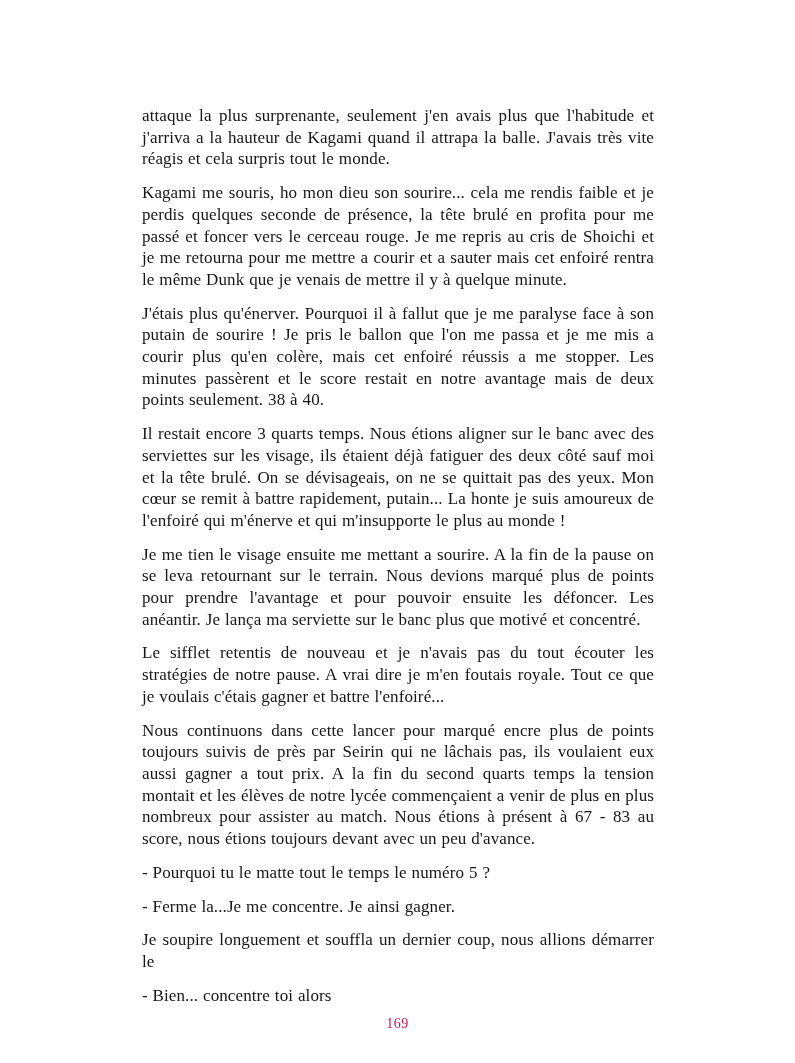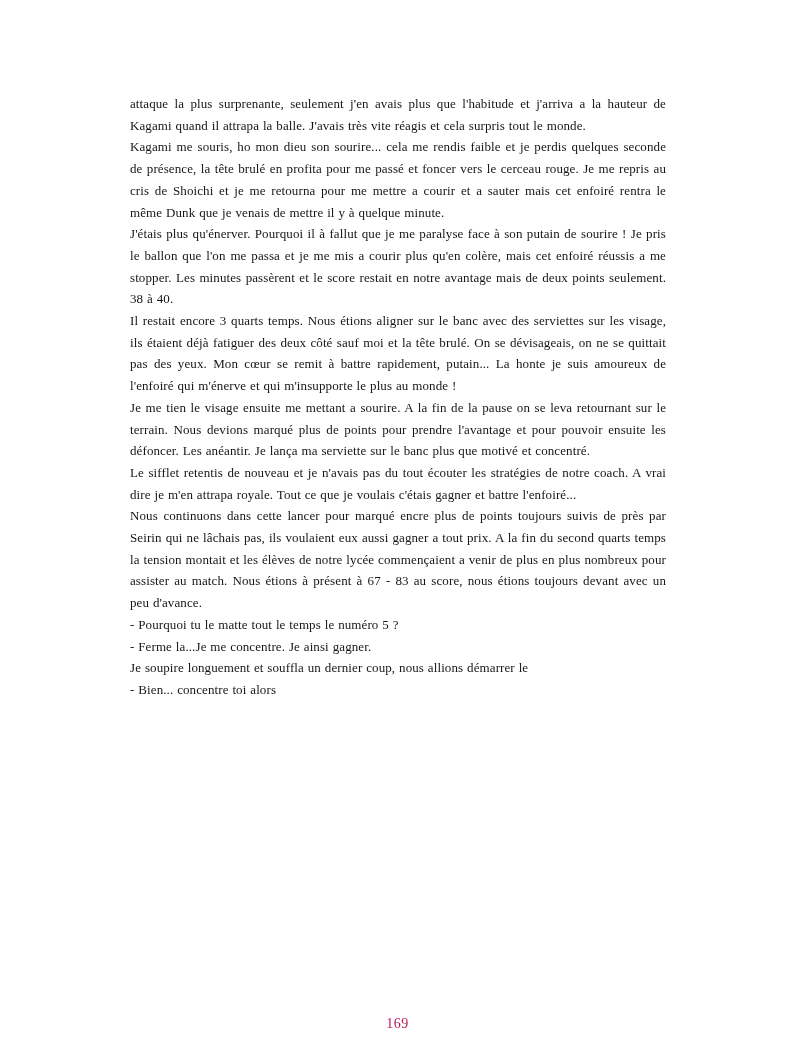--- a/index.html
+++ b/index.html
@@ -17,23 +17,23 @@
     font-family: "Liberation Serif", "DejaVu Serif", serif;
     color: #161616;
   }
   .text-block {
     position: absolute;
     top: 93px;
     left: 130px;
     width: 536px;
   }
   .text-block p {
-    margin: 0;
+    margin: 12px;
     padding: 0;
-    font-size: 13px;
+    font-size: 17px;
     line-height: 21.7px;
     text-align: justify;
     letter-spacing: 0.1px;
     word-spacing: 0.5px;
   }
   .page-number {
     position: absolute;
     left: 0;
     right: 0;
     bottom: 31px;
@@ -46,21 +46,21 @@
 </head>
 <body>
 
 <div class="page">
   <div class="text-block">
     <p>attaque la plus surprenante, seulement j'en avais plus que l'habitude et j'arriva a la hauteur de Kagami quand il attrapa la balle. J'avais très vite réagis et cela surpris tout le monde.</p>
     <p>Kagami me souris, ho mon dieu son sourire... cela me rendis faible et je perdis quelques seconde de présence, la tête brulé en profita pour me passé et foncer vers le cerceau rouge. Je me repris au cris de Shoichi et je me retourna pour me mettre a courir et a sauter mais cet enfoiré rentra le même Dunk que je venais de mettre il y à quelque minute.</p>
     <p>J'étais plus qu'énerver. Pourquoi il à fallut que je me paralyse face à son putain de sourire ! Je pris le ballon que l'on me passa et je me mis a courir plus qu'en colère, mais cet enfoiré réussis a me stopper. Les minutes passèrent et le score restait en notre avantage mais de deux points seulement. 38 à 40.</p>
     <p>Il restait encore 3 quarts temps. Nous étions aligner sur le banc avec des serviettes sur les visage, ils étaient déjà fatiguer des deux côté sauf moi et la tête brulé. On se dévisageais, on ne se quittait pas des yeux. Mon cœur se remit à battre rapidement, putain... La honte je suis amoureux de l'enfoiré qui m'énerve et qui m'insupporte le plus au monde !</p>
     <p>Je me tien le visage ensuite me mettant a sourire. A la fin de la pause on se leva retournant sur le terrain. Nous devions marqué plus de points pour prendre l'avantage et pour pouvoir ensuite les défoncer. Les anéantir. Je lança ma serviette sur le banc plus que motivé et concentré.</p>
-    <p>Le sifflet retentis de nouveau et je n'avais pas du tout écouter les stratégies de notre coach. A vrai dire je m'en attrapa royale. Tout ce que je voulais c'étais gagner et battre l'enfoiré...</p>
+    <p>Le sifflet retentis de nouveau et je n'avais pas du tout écouter les stratégies de notre pause. A vrai dire je m'en foutais royale. Tout ce que je voulais c'étais gagner et battre l'enfoiré...</p>
     <p>Nous continuons dans cette lancer pour marqué encre plus de points toujours suivis de près par Seirin qui ne lâchais pas, ils voulaient eux aussi gagner a tout prix. A la fin du second quarts temps la tension montait et les élèves de notre lycée commençaient a venir de plus en plus nombreux pour assister au match. Nous étions à présent à 67 - 83 au score, nous étions toujours devant avec un peu d'avance.</p>
     <p>- Pourquoi tu le matte tout le temps le numéro 5 ?</p>
     <p>- Ferme la...Je me concentre. Je ainsi gagner.</p>
     <p>Je soupire longuement et souffla un dernier coup, nous allions démarrer le</p>
     <p>- Bien... concentre toi alors</p>
   </div>
   <div class="page-number">169</div>
 </div>
 
 </body></html>

